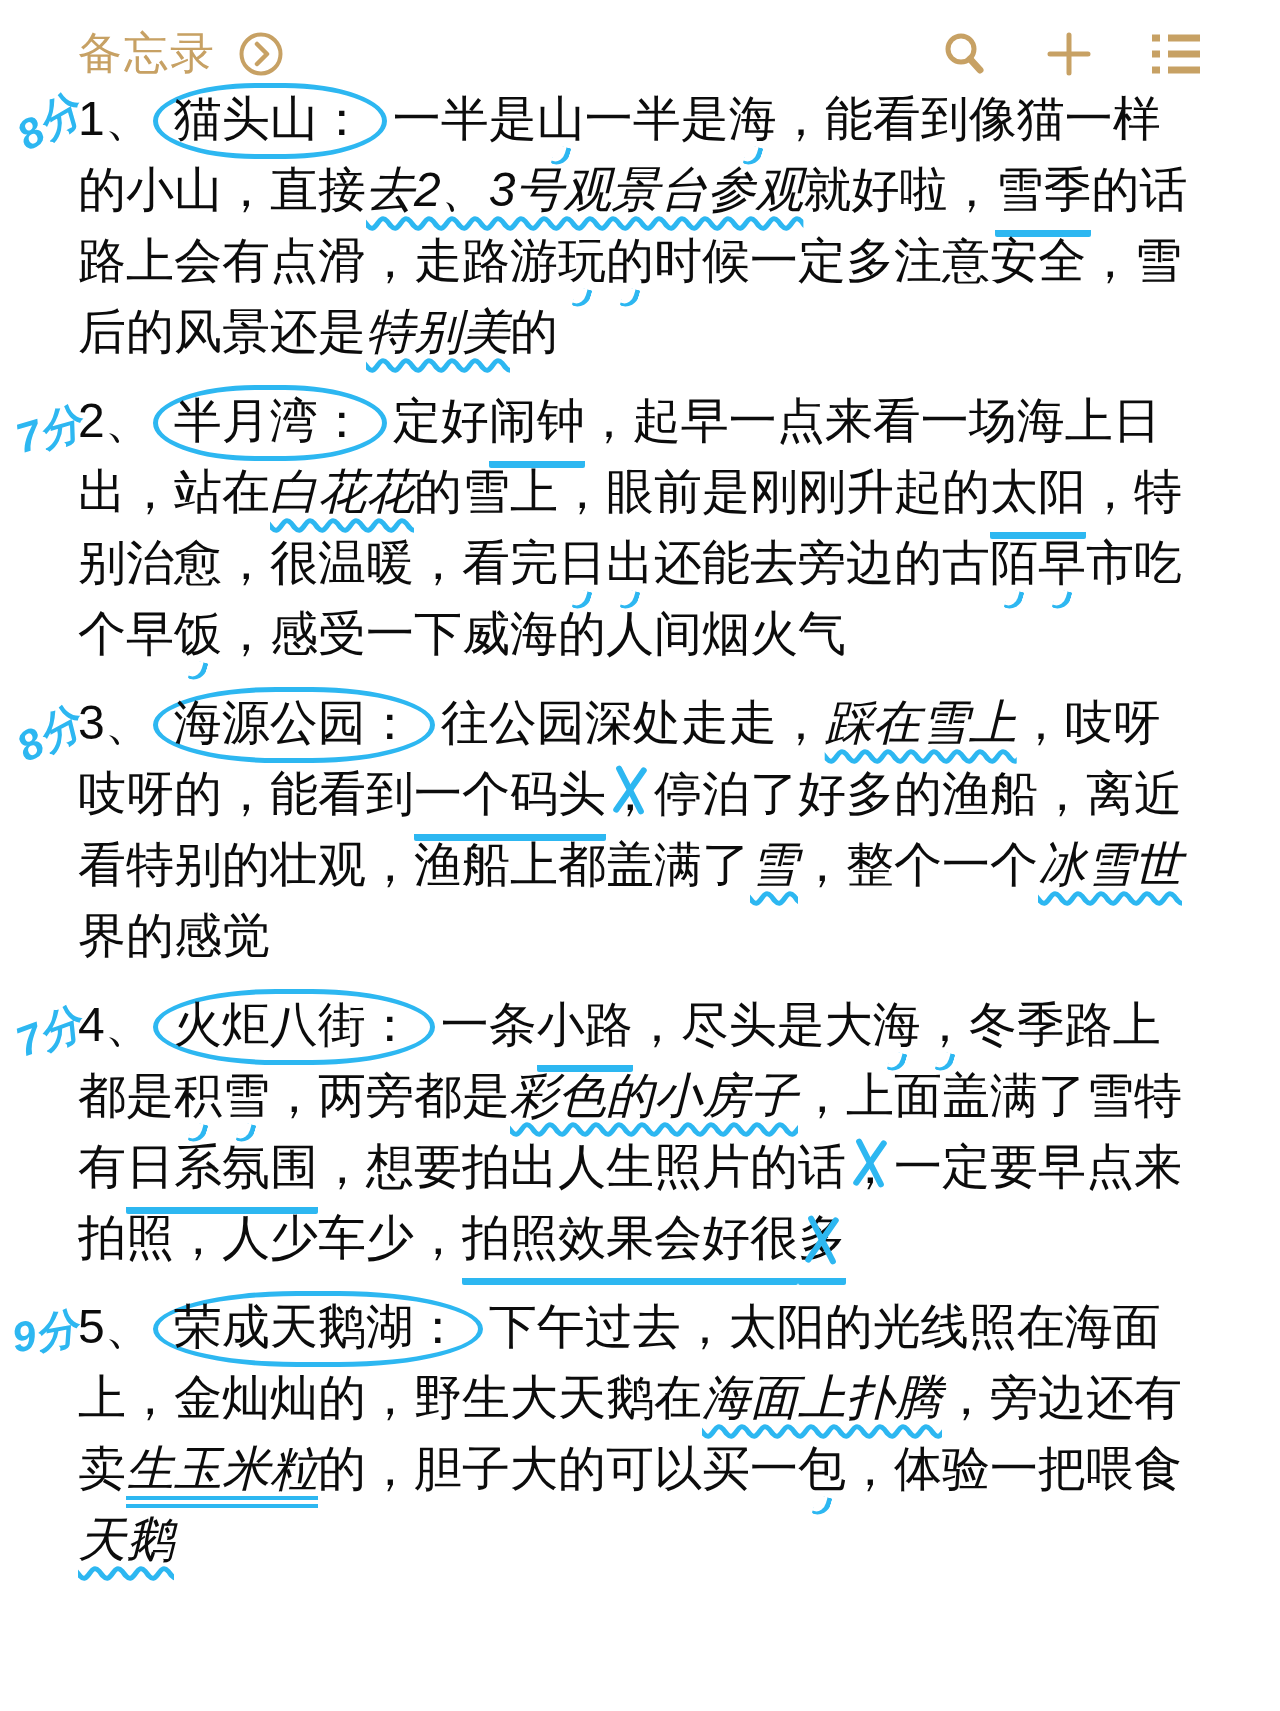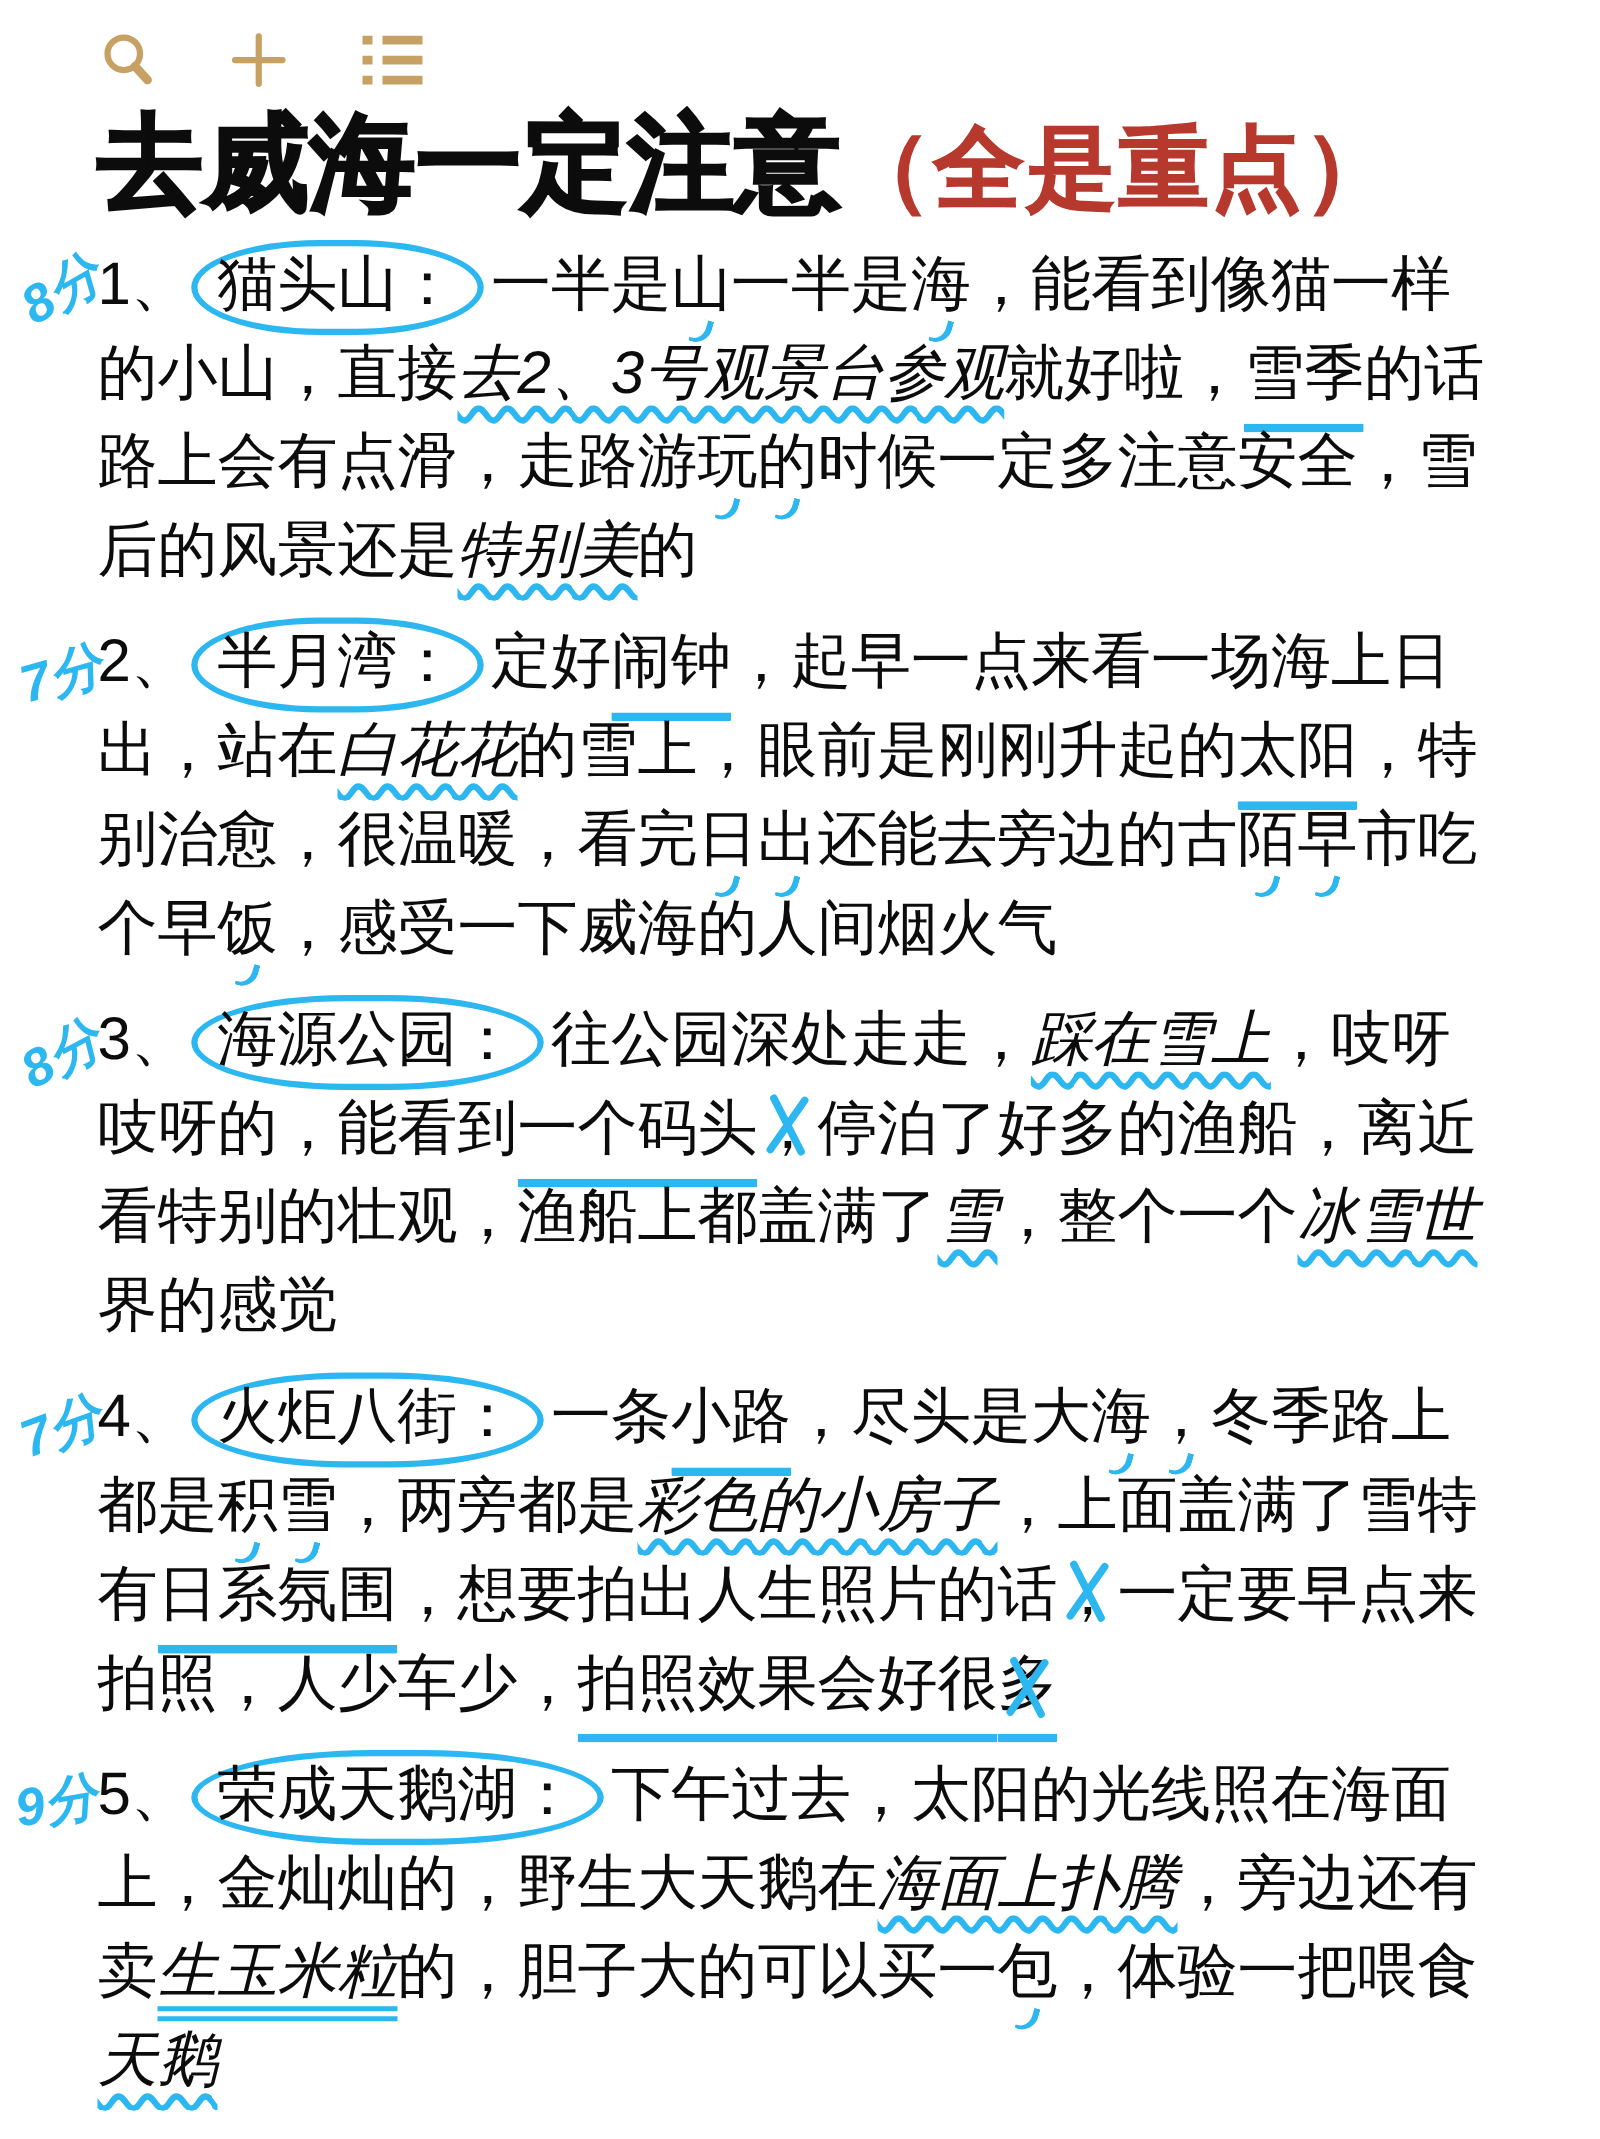--- a/index.html
+++ b/index.html
@@ -69,20 +69,29 @@
   }
   .a-x::before{transform:translate(-50%,-50%) rotate(63deg);}
   .a-x::after{transform:translate(-50%,-50%) rotate(-55deg);}
 </style>
 </head>
 <body>
 
 <div class="page">
 
   <header class="nav">
+    <div class="nav-left">
+      <span class="nav-title">备忘录</span>
+      <span class="icon">
+        <svg width="46" height="46" viewBox="0 0 46 46" fill="none">
+          <circle cx="23" cy="23" r="19.5" stroke="#c7a164" stroke-width="4"></circle>
+          <path d="M19 13 L29 23 L19 33" stroke="#c7a164" stroke-width="4.5" fill="none" stroke-linecap="round" stroke-linejoin="round"></path>
+        </svg>
+      </span>
+    </div>
     <div class="nav-right">
       <span class="icon">
         <svg width="48" height="48" viewBox="0 0 48 48" fill="none">
           <circle cx="21" cy="19" r="13" stroke="#c7a164" stroke-width="5"></circle>
           <path d="M30 29 L40 40" stroke="#c7a164" stroke-width="7" stroke-linecap="round"></path>
         </svg>
       </span>
       <span class="icon">
         <svg width="46" height="46" viewBox="0 0 46 46" fill="none">
           <path d="M23 4 V42 M4 23 H42" stroke="#c7a164" stroke-width="5" stroke-linecap="round"></path>
@@ -90,21 +99,20 @@
       </span>
       <span class="icon">
         <svg width="52" height="44" viewBox="0 0 52 44" fill="none">
           <path d="M2 6 H10 M2 22 H10 M2 38 H10" stroke="#c7a164" stroke-width="7"></path>
           <path d="M18 6 H50 M18 22 H50 M18 38 H50" stroke="#c7a164" stroke-width="7"></path>
         </svg>
       </span>
     </div>
   </header>
 
-  <h1 class="title"><span class="t-main">去威海一定注意</span><span class="t-hl">（全是重点）</span></h1>
 
   <main class="note-body" id="note-body">
       <p class="item"><span class="score">8分</span><span class="seg">1、</span><span class="seg a-circle">猫头山：</span><span class="seg">一半是</span><span class="seg a-cm">山</span><span class="seg">一半是</span><span class="seg a-cm">海</span><span class="seg">，能看到像猫一样的小山，直接</span><span class="seg a-w">去2、3号观景台参观</span><span class="seg">就好啦，</span><span class="seg a-u">雪季</span><span class="seg">的话路上会有点滑，走路游</span><span class="seg a-cm">玩</span><span class="seg a-cm">的</span><span class="seg">时候一定多注意安全，雪后的风景还是</span><span class="seg a-w">特别美</span><span class="seg">的</span></p>
       <p class="item"><span class="score">7分</span><span class="seg">2、</span><span class="seg a-circle">半月湾：</span><span class="seg">定好</span><span class="seg a-u">闹钟</span><span class="seg">，起早一点来看一场海上日出，站在</span><span class="seg a-w">白花花</span><span class="seg">的雪上，眼前是刚刚升起的</span><span class="seg a-u">太阳</span><span class="seg">，特别治愈，很温暖，看完</span><span class="seg a-cm">日</span><span class="seg a-cm">出</span><span class="seg">还能去旁边的古</span><span class="seg a-cm">陌</span><span class="seg a-cm">早</span><span class="seg">市吃个早</span><span class="seg a-cm">饭</span><span class="seg">，感受一下威海的人间烟火气</span></p>
       <p class="item"><span class="score">8分</span><span class="seg">3、</span><span class="seg a-circle">海源公园：</span><span class="seg">往公园深处走走，</span><span class="seg a-w">踩在雪上</span><span class="seg">，吱呀吱呀的，能看到</span><span class="seg a-u">一个码头</span><span class="seg a-x">，</span><span class="seg">停泊了好多的渔船，离近看特别的壮观，渔船上都盖满了</span><span class="seg a-w">雪</span><span class="seg">，整个一个</span><span class="seg a-w">冰雪世</span><span class="seg">界的感觉</span></p>
       <p class="item"><span class="score">7分</span><span class="seg">4、</span><span class="seg a-circle">火炬八街：</span><span class="seg">一条</span><span class="seg a-u">小路</span><span class="seg">，尽头是大</span><span class="seg a-cm">海</span><span class="seg a-cm">，</span><span class="seg">冬季路上都是</span><span class="seg a-cm">积</span><span class="seg a-cm">雪</span><span class="seg">，两旁都是</span><span class="seg a-w">彩色的小房子</span><span class="seg">，上面盖满了雪特有</span><span class="seg a-u">日系氛围</span><span class="seg">，想要拍出人生照片的话</span><span class="seg a-x">，</span><span class="seg">一定要早点来拍照，人少车少，</span><span class="seg a-u">拍照效果会好很</span><span class="seg a-u a-x">多</span></p>
       <p class="item"><span class="score">9分</span><span class="seg">5、</span><span class="seg a-circle">荣成天鹅湖：</span><span class="seg">下午过去，太阳的光线照在海面上，金灿灿的，野生大天鹅在</span><span class="seg a-w">海面上扑腾</span><span class="seg">，旁边还有卖</span><span class="seg a-uu">生玉米粒</span><span class="seg">的，胆子大的可以买一</span><span class="seg a-cm">包</span><span class="seg">，体验一把喂食</span><span class="seg a-w">天鹅</span></p>
     </main>
 
 </div>

